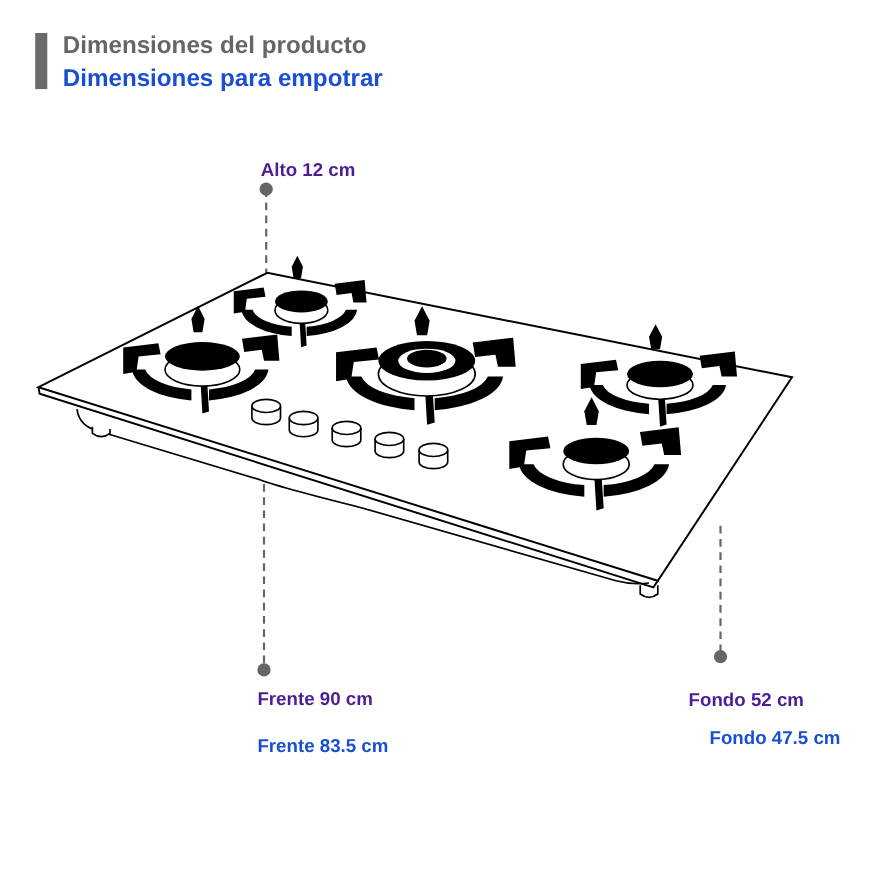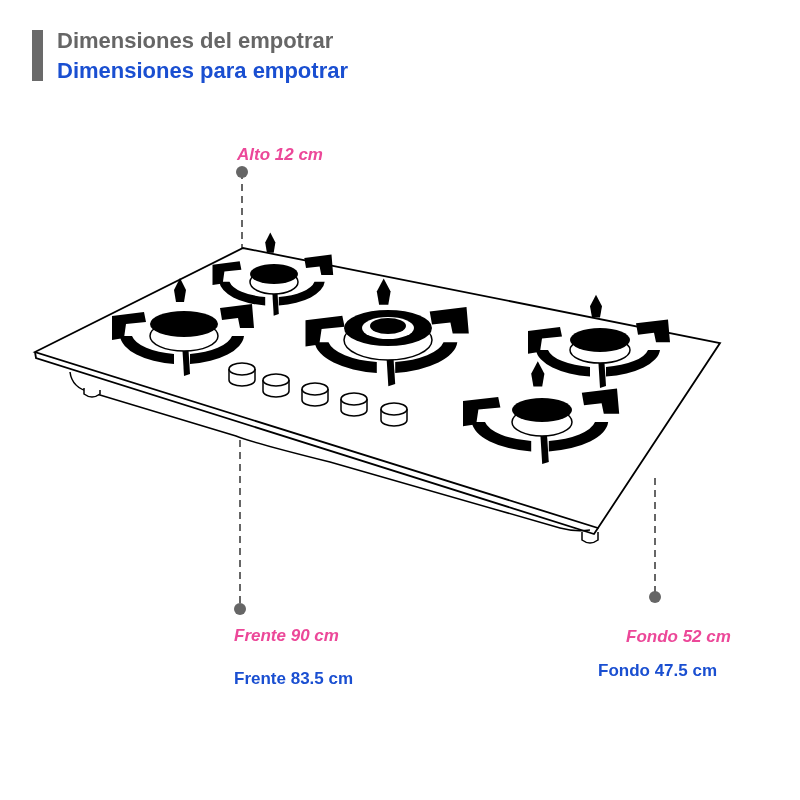--- a/index.html
+++ b/index.html
@@ -2,29 +2,29 @@
 <html><head>
   <meta charset="utf-8">
   <style>
     html, body { margin: 0; padding: 0; background: #ffffff; }
     body { width: 800px; height: 800px; position: relative; overflow: hidden;
            font-family: "Liberation Sans", sans-serif; }
     .title-bar { position: absolute; left: 32px; top: 30px; width: 11px; height: 51px; background: #6a6a6a; }
     .title-1 { position: absolute; left: 57px; top: 28px; font-size: 22px; font-weight: bold; color: #666666; white-space: nowrap; }
     .title-2 { position: absolute; left: 57px; top: 58px; font-size: 22px; font-weight: bold; color: #1a4fd1; white-space: nowrap; }
     .label { position: absolute; font-size: 17px; font-weight: bold; white-space: nowrap; }
-    .gray { color: #ec4899; font-style: italic; }
+    .gray { color: #4c1d95; }
     .blue { color: #1a4fd1; }
     svg.drawing { position: absolute; left: 0; top: 0; }
   </style>
 </head>
 <body>
 
 <div class="title-bar"></div>
-<div class="title-1">Dimensiones del empotrar</div>
+<div class="title-1">Dimensiones del producto</div>
 <div class="title-2">Dimensiones para empotrar</div>
 
 <svg class="drawing" width="800" height="800" viewBox="0 0 800 800">
   <defs>
     <g id="burner-grate">
 
       <path d="M -62 2 A 64 30 0 0 0 -8 30 L -8 20 A 52 22 0 0 1 -50 2 Z" fill="#000"></path>
       <path d="M 8 30 A 64 30 0 0 0 62 2 L 50 2 A 52 22 0 0 1 8 20 Z" fill="#000"></path>
 
       <path d="M -70 -18 L -38 -22 L -36 -12 L -56 -10 L -58 4 L -70 6 Z" fill="#000"></path>
@@ -103,13 +103,13 @@
         <path d="M 381 409 L 381 420 A 13 6 0 0 0 407 420 L 407 409"></path>
         <ellipse cx="394" cy="409" rx="13" ry="6"></ellipse>
       </g>
   </g>
 </svg>
 
 <div class="label gray" style="left:237px; top:145px;">Alto 12 cm</div>
 <div class="label gray" style="left:234px; top:626px;text-align:center;">Frente 90 cm</div>
 <div class="label blue" style="left:234px; top:649px;margin-top:20px;">Frente 83.5 cm</div>
 <div class="label gray" style="left:626px; top:627px;">Fondo 52 cm</div>
-<div class="label blue" style="left:598px; top:661px;">Fondo 47.5 cm</div>
+<div class="label blue" style="left:645px; top:661px;">Fondo 47.5 cm</div>
 
 </body></html>

